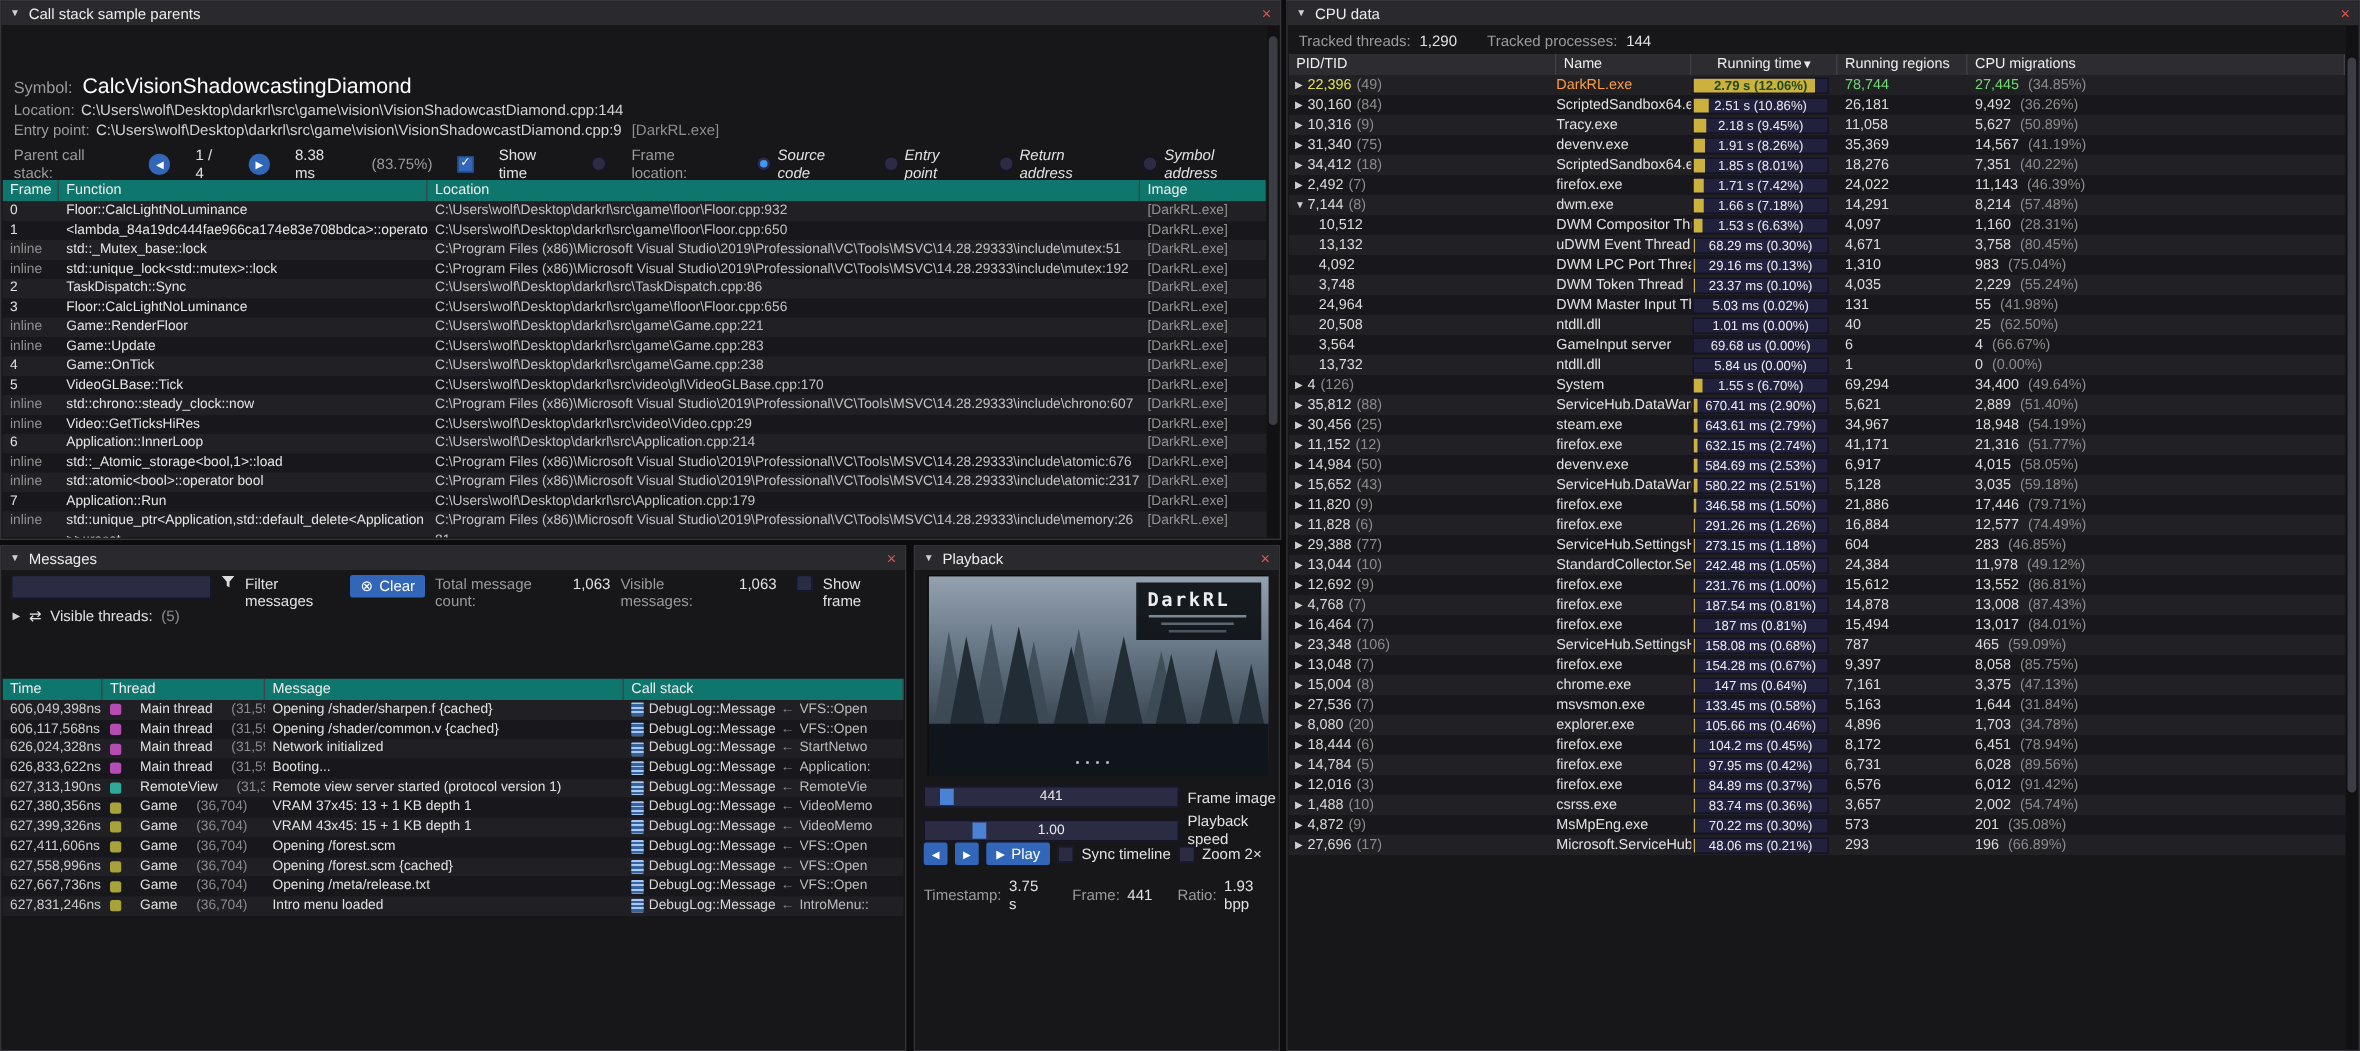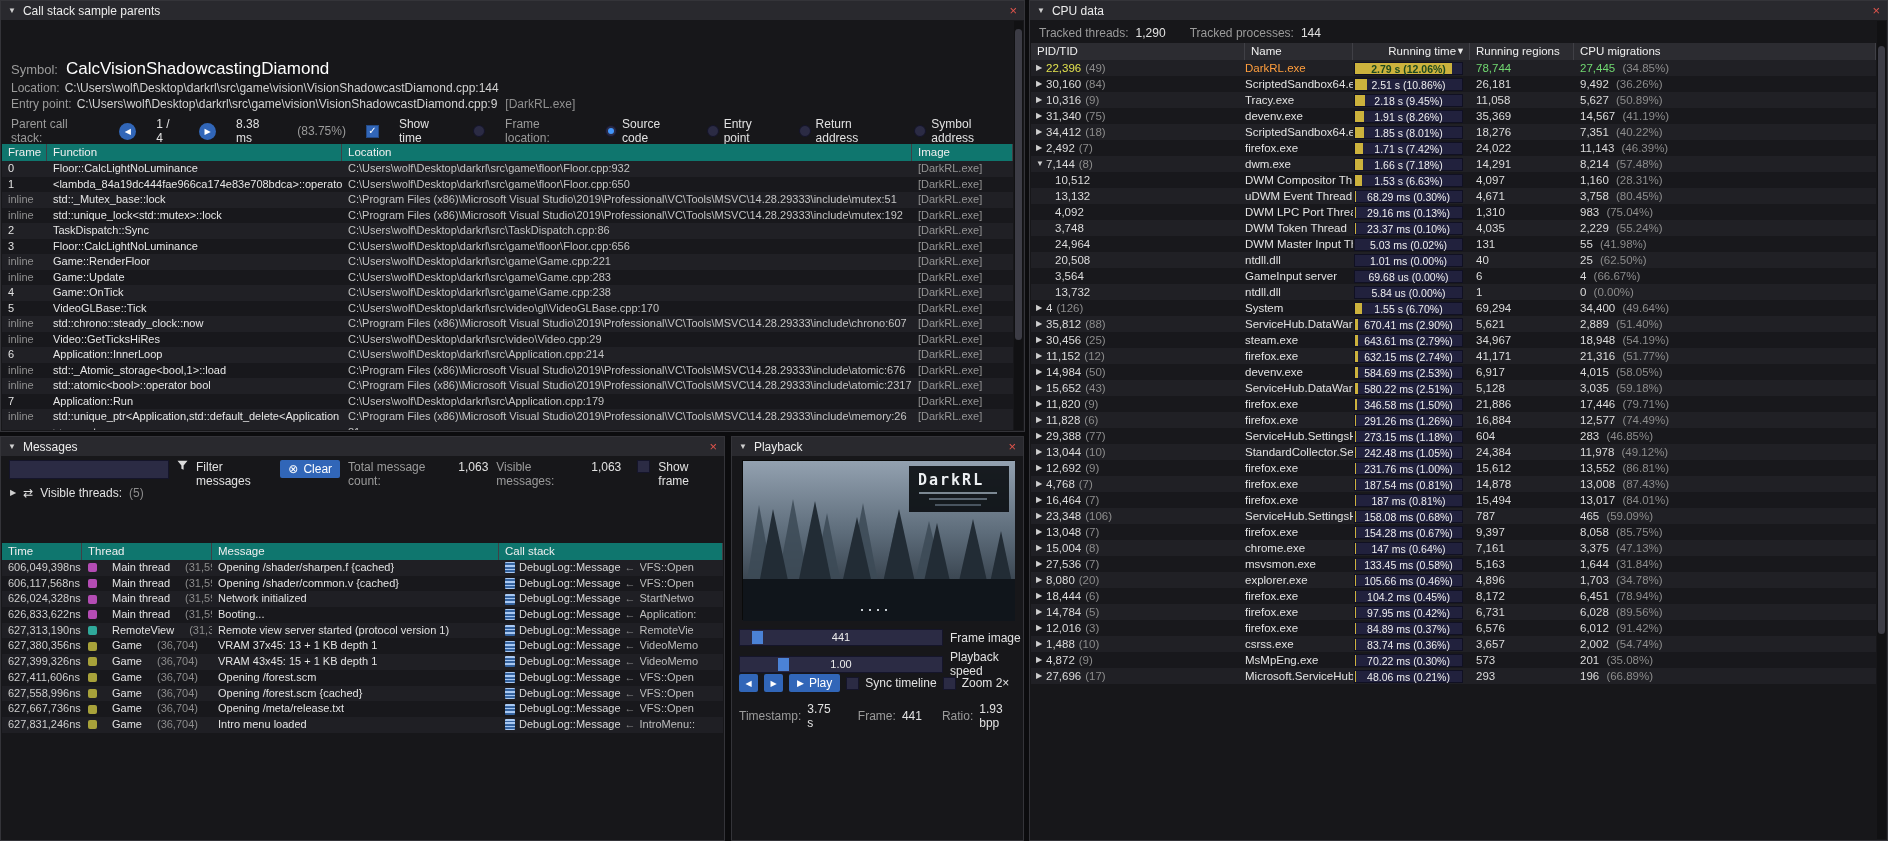--- a/index.html
+++ b/index.html
@@ -15,21 +15,21 @@
   .lbl { color:#9b9b9b; }
   .val { color:#e2e2e2; }
   .cnt { color:#8c8c8c; }
 
   
   .cbx { width:13px; height:13px; background:#2b2b44; border:1px solid #15152a; display:inline-flex; align-items:center; justify-content:center; flex:none; }
   .cbx.on { background:#3166b8; border-color:#244a86; }
   .cbx .ck { font-size:10px; color:#fff; line-height:1; }
   .radio { width:12px; height:12px; border-radius:50%; background:#2b2b44; border:1px solid #15152a; position:relative; flex:none; display:inline-block; }
   .radio.on::after { content:""; position:absolute; inset:2px; border-radius:50%; background:#4296fa; }
-  .radio-item { display:inline-flex; align-items:center; gap:5px; }
+  .radio-item { display:inline-flex; align-items:center; gap:5px;font-style:italic; }
   .cir { width:17px; height:17px; border-radius:50%; background:#3166b8; display:inline-flex; align-items:center; justify-content:center; color:#fff; font-size:8px; flex:none; }
   .btn { display:inline-flex; align-items:center; gap:5px; background:#3166b8; border-radius:2px; padding:2px 8px; color:#fff; }
   .sq { width:19px; height:18px; background:#3166b8; border-radius:2px; display:inline-flex; align-items:center; justify-content:center; color:#fff; font-size:8px; flex:none; }
 
   .vscroll { position:absolute; right:1px; top:20px; bottom:1px; width:9px; background:#111113; }
   .vthumb { position:absolute; left:1px; right:1px; background:#3c3c45; border-radius:4px; }
 
   
   #p-callstack { left:0; top:0; width:1025px; height:432px; }
   .cs-head { padding:5px 10px 0; }
@@ -103,21 +103,21 @@
   .cpu-info { display:flex; align-items:center; gap:7px; padding:4px 9px; height:26px; }
   .cpu-info .gap { width:10px; }
   .cpu-table { position:absolute; left:1px; right:11px; top:42px; bottom:1px; overflow:hidden; }
   .col-pid { width:214px; flex:none; }
   .col-name { width:108px; flex:none; }
   .col-rt { width:117px; flex:none; }
   .col-reg { width:104px; flex:none; }
   .col-mig { flex:1; }
   .cpu-hrow { display:flex; height:17px; line-height:17px; background:#2c2c31; color:#efefef; font-size:11.5px; }
   .cpu-hrow > span { border-right:1px solid #404046; padding-left:6px; overflow:hidden; white-space:nowrap; }
-  .cpu-hrow .col-rt { display:flex; justify-content:flex-end; padding-right:4px; }
+  .cpu-hrow .col-rt { display:flex; justify-content:center; padding-right:4px; }
   .sort { font-size:9px; color:#e8e8e8; }
   .cpu-row { display:flex; height:16px; line-height:16px; font-size:11.5px; }
   .cpu-row:nth-child(odd) { background:#202025; }
   .cpu-row:nth-child(even) { background:#18181c; }
   .cpu-row > span { overflow:hidden; white-space:nowrap; }
   .cpu-row .col-pid { display:flex; align-items:center; }
   .arrow { display:inline-block; width:15px; padding-left:5px; font-size:8px; color:#cfcfcf; flex:none; }
   .cpu-row.child .arrow { width:24px; }
   .pid-v { color:#dcdcdc; margin-right:4px; }
   .cpu-row .name { color:#e2e2e2; padding-right:4px; }

